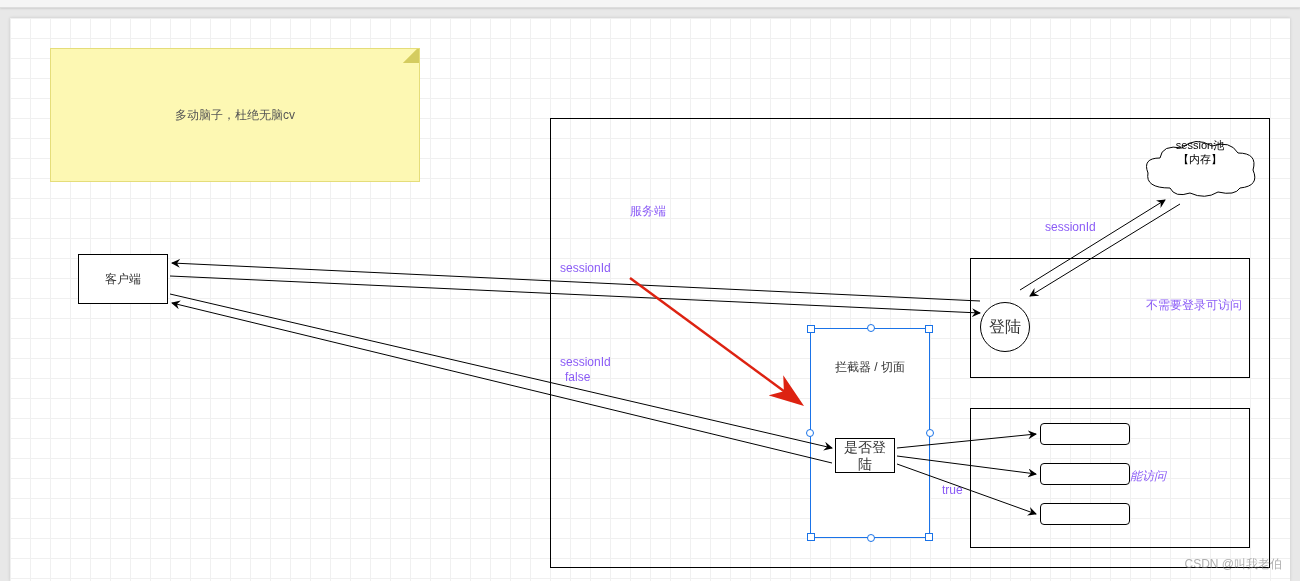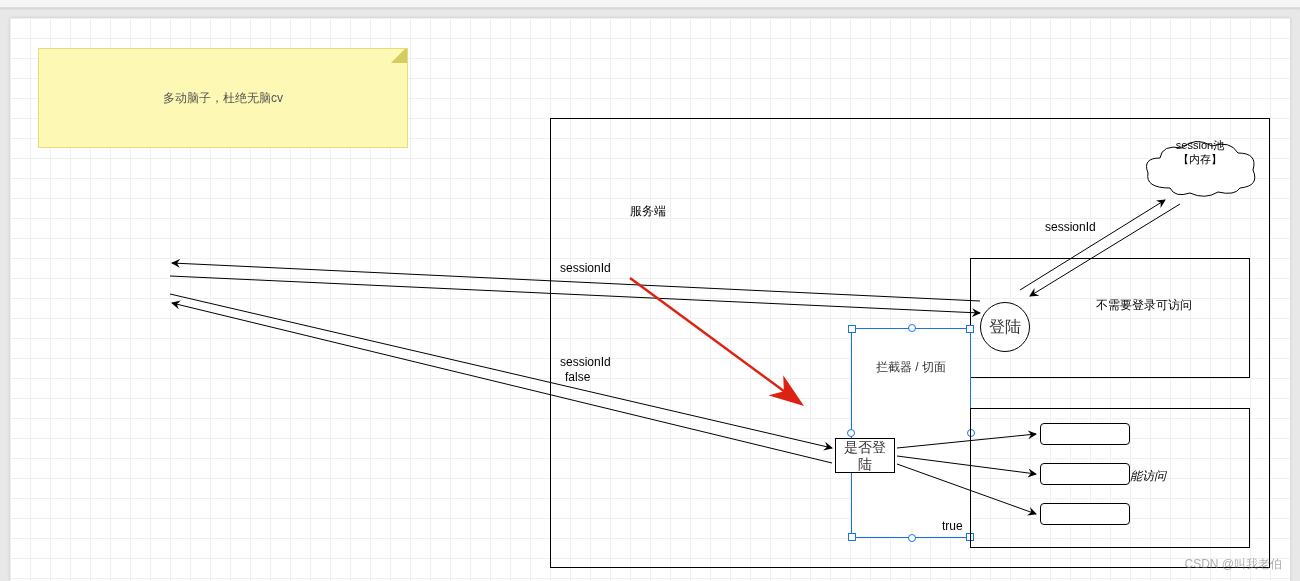--- a/index.html
+++ b/index.html
@@ -4,51 +4,54 @@
 <style>
 * { margin:0; padding:0; box-sizing:border-box; }
 body { width:1300px; height:581px; background:#e8e8e8; font-family:"Microsoft YaHei",Arial,sans-serif; position:relative; overflow:hidden; }
 .toolbar { width:100%; height:8px; background:#f5f5f5; border-bottom:1px solid #ddd; box-shadow:0 1px 2px rgba(0,0,0,0.1); }
 .canvas-wrap { position:absolute; top:18px; left:10px; right:10px; bottom:0; background:#fff; box-shadow:0 0 3px rgba(0,0,0,0.15); }
 .grid { position:absolute; inset:0; background-image:linear-gradient(#f0f0f0 1px,transparent 1px),linear-gradient(90deg,#f0f0f0 1px,transparent 1px); background-size:20px 20px; }
 .shape { position:absolute; border:1px solid #000; background:#fff; display:flex; align-items:center; justify-content:center; text-align:center; font-size:12px; color:#333; }
 .note { position:absolute; background:#fdf8b3; border:1px solid #e5dd7a; font-size:12px; display:flex; align-items:center; justify-content:center; text-align:center; color:#555; }
 .note::after { content:''; position:absolute; top:0; right:0; width:18px; height:14px; background:linear-gradient(135deg,transparent 50%,#e5dd7a 50%,#e5dd7a 52%,#d4cc60 52%); }
 .container-box { position:absolute; border:1px solid #000; background:transparent; }
-.label { position:absolute; font-size:12px; color:#000000; background:transparent; white-space:nowrap; }
-.selected { border:1px solid #1a73e8 !important; background:#fff;margin-left:41px; }
+.label { position:absolute; font-size:12px; color:#8b5cf6; background:transparent; white-space:nowrap; }
+.selected { border:1px solid #1a73e8 !important; background:#fff; }
 .handle { position:absolute; width:8px; height:8px; background:#fff; border:1px solid #1a73e8; }
 .port { position:absolute; width:8px; height:8px; background:#fff; border:1px solid #1a73e8; border-radius:50%; }
 svg.edges { position:absolute; top:0; left:0; width:100%; height:100%; pointer-events:none; }
 .watermark { position:absolute; bottom:8px; right:18px; font-size:12px; color:rgba(120,120,120,0.6); font-family:Arial,sans-serif; }
 .circle { border-radius:50%; }
 .cloud { position:absolute; font-size:11px; display:flex; align-items:flex-start; justify-content:center; text-align:center; }
 </style>
 </head>
 <body>
 
 <div class="toolbar"></div>
 
 <div class="canvas-wrap">
   <div class="grid"></div>
 
-  <div class="note" style="left:28px; top:30px; width:370px; height:100px;">
+  <div class="note" style="left:40px; top:30px; width:370px; height:134px;">
     <span>多动脑子，杜绝无脑cv</span>
   </div>
 
+  <div class="shape" style="left:68px; top:236px; width:90px; height:50px;">
+    <span>客户端</span>
+  </div>
 
   <div class="container-box" style="left:540px; top:100px; width:720px; height:450px;"></div>
   <div class="label" style="left:620px; top:185px;">服务端</div>
 
   <div class="container-box" style="left:960px; top:240px; width:280px; height:120px; border:1px solid #000;"></div>
 
   <div class="shape circle" style="left:970px; top:284px; width:50px; height:50px; font-size:16px;">
     <span>登陆</span>
   </div>
-  <div class="label" style="left:1002px; top:278px; width:180px; text-align:right; line-height:1.5;">
+  <div class="label" style="left:1094px; top:278px; width:180px; text-align:center; line-height:1.5;">
     <div>不需要登录可访问</div>
   </div>
 
   <div class="cloud" style="left:1130px; top:120px; width:120px; height:65px;">
     <svg width="120" height="65" viewBox="0 0 120 65" style="position:absolute;top:0;left:0;">
       <path d="M30,50 Q5,50 8,35 Q2,20 20,20 Q22,6 42,10 Q55,-2 72,8 Q90,2 98,15 Q118,15 113,32 Q120,48 100,50 Q95,58 78,54 Q65,62 50,55 Q35,60 30,50 Z" fill="#fff" stroke="#000" stroke-width="1"></path>
     </svg>
     <div style="position:relative; line-height:1.3;">
       <div>session池</div>
       <div>【内存】</div>
@@ -77,21 +80,21 @@
 
   <div class="shape" style="left:1030px; top:405px; width:90px; height:22px; border-radius:4px;"></div>
   <div class="shape" style="left:1030px; top:445px; width:90px; height:22px; border-radius:4px;"></div>
   <div class="shape" style="left:1030px; top:485px; width:90px; height:22px; border-radius:4px;"></div>
   <div class="label" style="left:1120px; top:450px;font-style:italic;">能访问</div>
 
   <div class="label" style="left:550px; top:243px;">sessionId</div>
   <div class="label" style="left:550px; top:337px;">sessionId</div>
   <div class="label" style="left:555px; top:352px;">false</div>
   <div class="label" style="left:1035px; top:202px;">sessionId</div>
-  <div class="label" style="left:932px; top:465px;margin-top:36px;">true</div>
+  <div class="label" style="left:932px; top:465px;">true</div>
 
   <svg class="edges">
     <defs>
       <marker id="ah" markerWidth="9" markerHeight="9" refX="8" refY="4.5" orient="auto">
         <path d="M0,0 L9,4.5 L0,9 L3,4.5 Z" fill="#000"></path>
       </marker>
       <marker id="ahr" markerWidth="14" markerHeight="10" refX="12" refY="5" orient="auto">
         <path d="M0,0 L14,5 L0,10 L4,5 Z" fill="#d21"></path>
       </marker>
     </defs>

